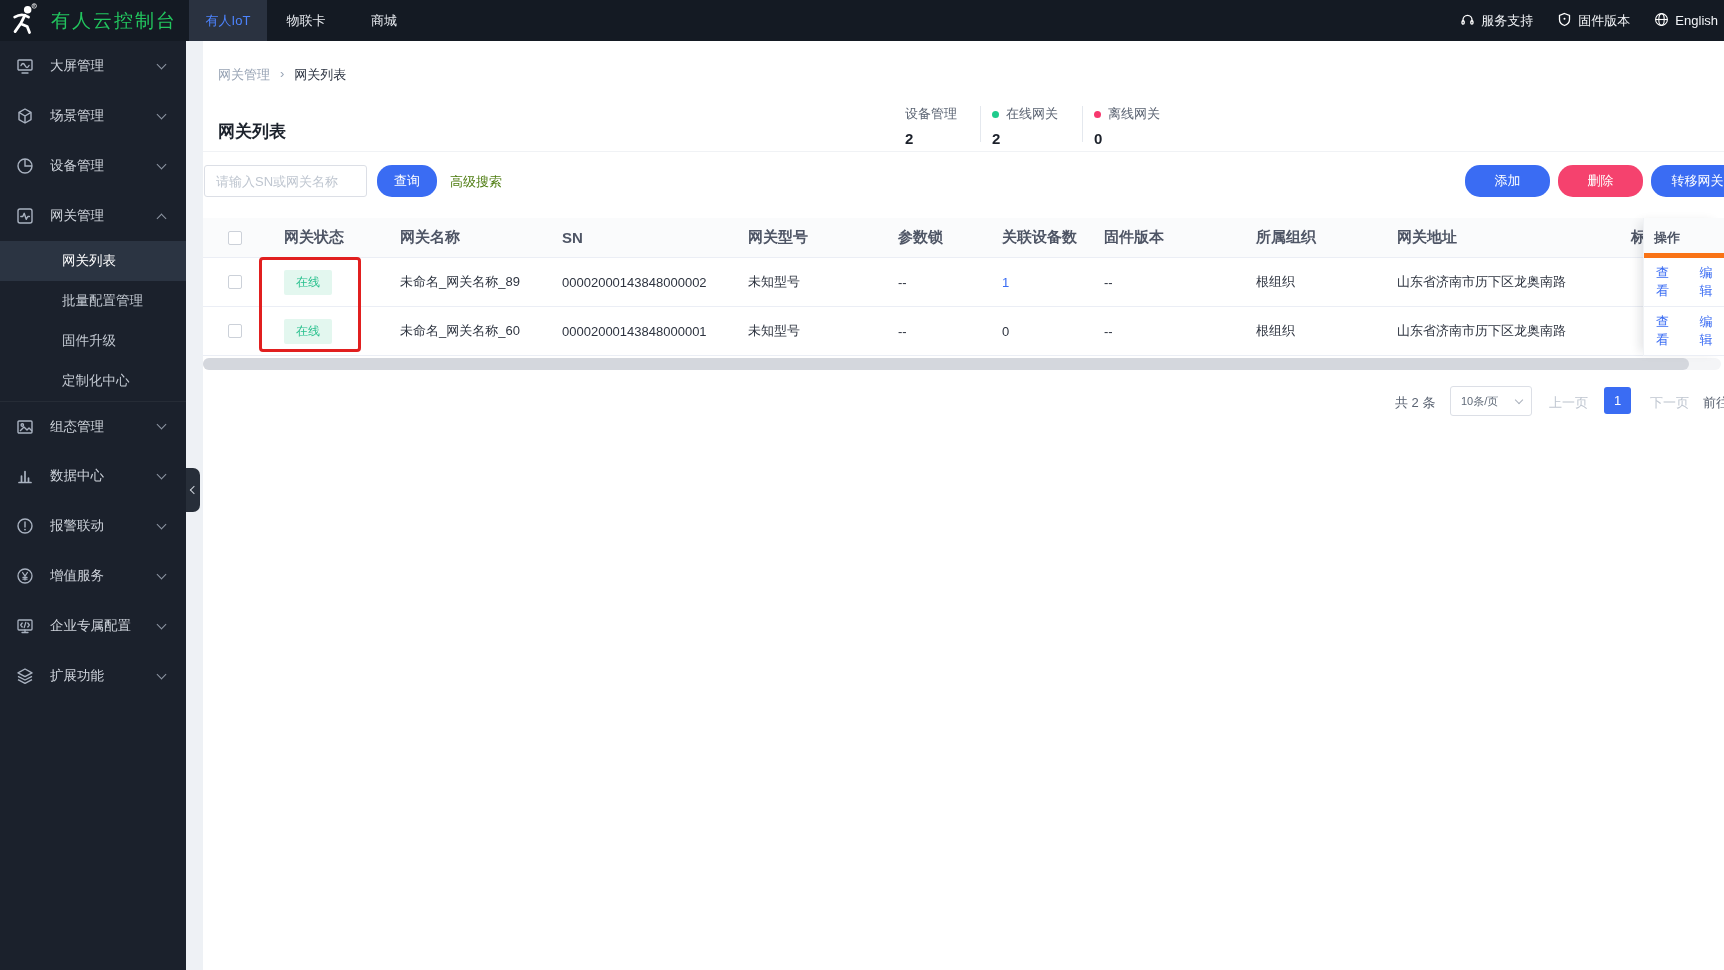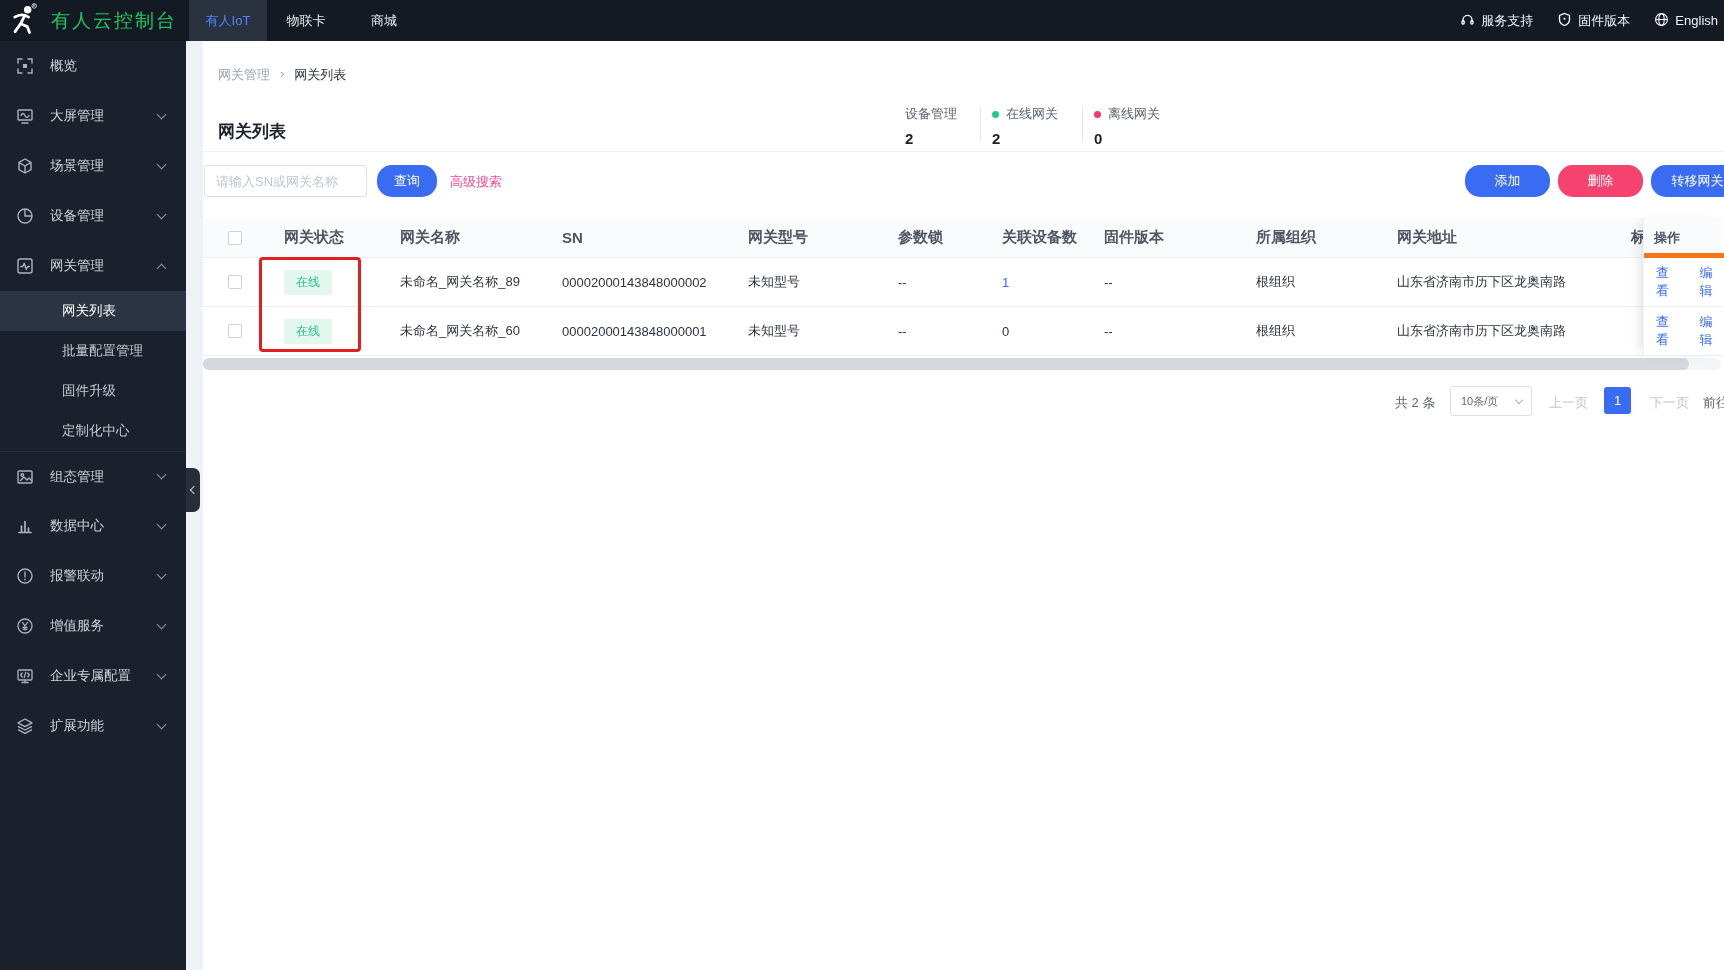--- a/index.html
+++ b/index.html
@@ -53,21 +53,21 @@
   .hr1 { position:absolute; left:203px; right:0; top:151px; border-top:1px solid #f0f2f5; }
 
   
   .search-input { position:absolute; left:204px; top:165px; width:163px; height:32px;
                   border:1px solid #dcdfe6; border-radius:3px; padding:0 11px; font-size:13px; color:#333;
                   outline:none; background:#fff; font-family:inherit; }
   .search-input::placeholder { color:#bfc6d0; }
   .btn { position:absolute; top:165px; height:32px; background:#3a6cf3; color:#fff; border:none;
          border-radius:15px; font-size:13px; cursor:pointer; font-family:inherit; }
   .btn-query { left:377px; width:60px; }
-  .adv-link { position:absolute; left:450px; top:173px; font-size:13px; color:#ec4899; cursor:pointer; }
+  .adv-link { position:absolute; left:450px; top:173px; font-size:13px; color:#4d7c0f; cursor:pointer; }
   .btn-add { left:1465px; width:85px; }
   .btn-del { left:1558px; width:85px; background:#f5426e; }
   .btn-transfer { left:1651px; width:93px; }
 
   
   .table { position:absolute; left:203px; top:218px; right:0; }
   .thead { display:flex; height:40px; background:#fafbfc; border-bottom:1px solid #ebeef5;
            align-items:center; font-size:15px; color:#4e5565; font-weight:bold; }
   .trow { display:flex; height:49px; align-items:center; font-size:13px; color:#2e3440;
           border-bottom:1px solid #ebeef5; background:#fff; }
@@ -172,29 +172,20 @@
             <path d="M1.6 7.5h11.8"></path>
           </svg>
         </span>
         <span>English</span>
       </div>
     </div>
   </div>
 
   <div class="sidebar">
 
-    <div class="side-item">
-      <span class="side-icon">
-        <svg width="18" height="18" viewBox="0 0 18 18" fill="none" stroke="#a9b2c0" stroke-width="1.4" stroke-linecap="round">
-          <path d="M2 6V2h4M12 2h4v4M16 12v4h-4M6 16H2v-4"></path>
-            <rect x="7" y="7" width="4" height="4" fill="#a9b2c0" stroke="none"></rect>
-        </svg>
-      </span>
-      <span class="side-label">概览</span>
-    </div>
 
     <div class="side-item">
       <span class="side-icon">
         <svg width="18" height="18" viewBox="0 0 18 18" fill="none" stroke="#a9b2c0" stroke-width="1.4" stroke-linecap="round">
           <rect x="2" y="3" width="14" height="10" rx="1"></rect>
             <path d="M5 8.5c1.3-2.6 2.7-2.6 4 0s2.7 2.6 4 0"></path>
             <path d="M6 16h6"></path>
         </svg>
       </span>
       <span class="side-label">大屏管理</span>

